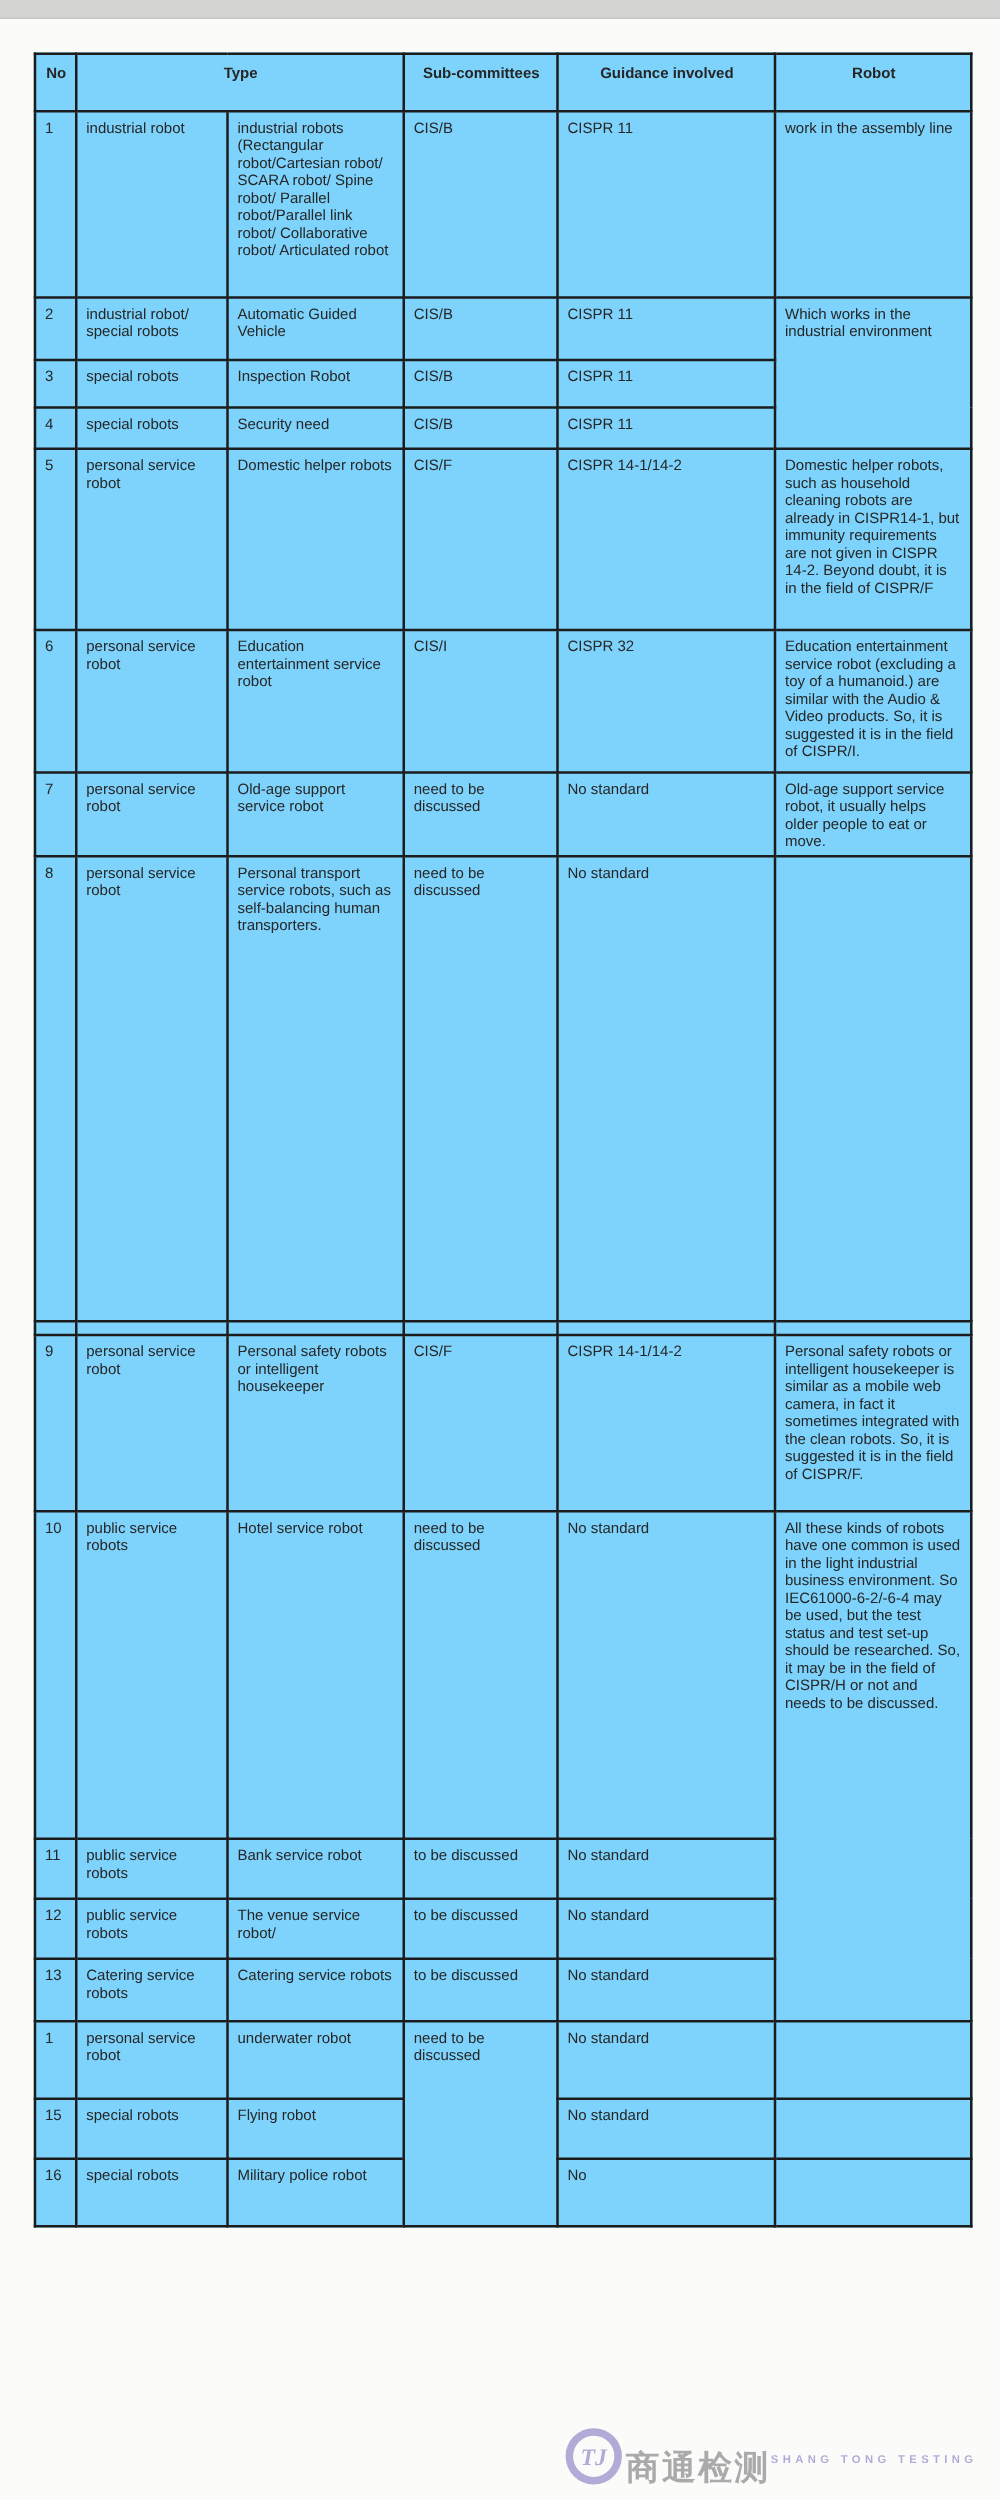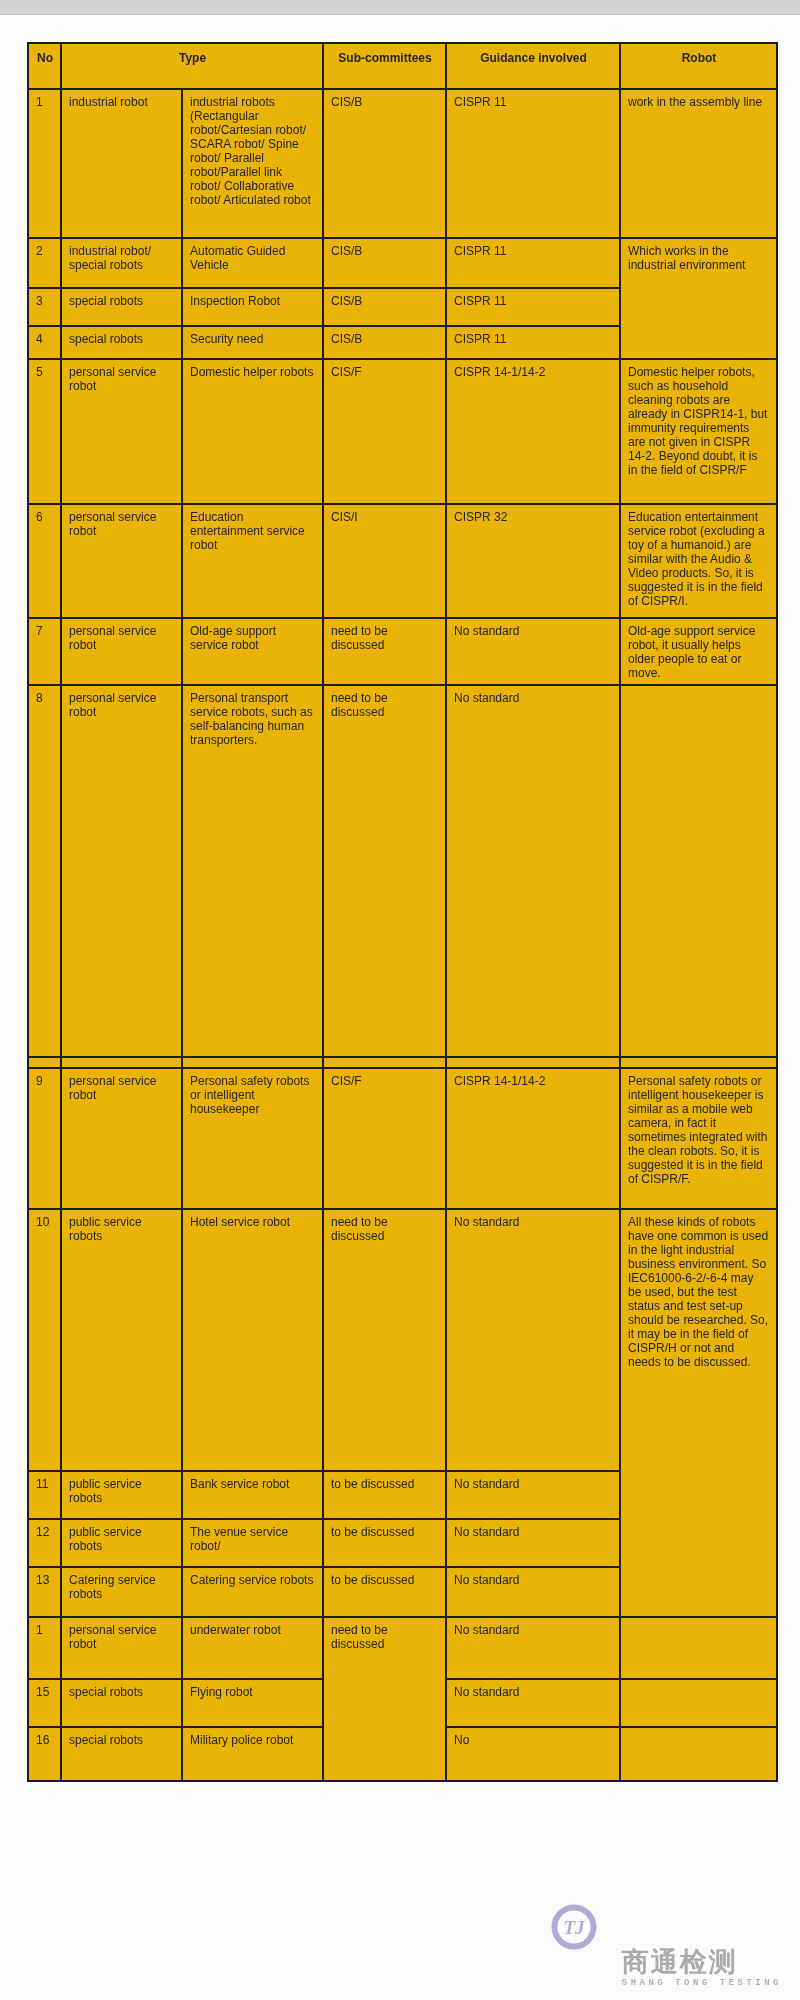--- a/index.html
+++ b/index.html
@@ -15,21 +15,21 @@
     height:14px;width:100%;
     background:#d4d4d2;
     border-bottom:1px solid #c2c2c0;
   }
   .doc{ padding-top:27px; }
   table.robots{
     border-collapse:collapse;
     table-layout:fixed;
     margin-left:27px;
     width:749px;
-    background:#eab308;
+    background:#7dd3fc;
   }
   table.robots th, table.robots td{
     border:2px solid #1c1c1c;
     vertical-align:top;
     padding:5px 6px 4px 7px;
     font-size:12px;
     line-height:1.17;
     word-wrap:break-word;
   }
   table.robots th{
@@ -51,39 +51,38 @@
     font-style:italic;
     font-size:17px;
     line-height:1.45;
     color:#1f1f1f;
   }
   .watermark{
     position:absolute;
     right:18px;
     bottom:12px;
     display:flex;
-    align-items:flex-start;
-    gap:25px;
+    align-items:flex-end;
+    gap:3px;
     opacity:.85;
   }
-  .wm-texts{ display:flex; flex-direction:column;margin-top:44px; }
+  .wm-texts{ display:flex; flex-direction:row;margin-top:44px; }
   .wm-cn{
     font-size:27px;
     font-weight:bold;
     color:#9d9d9d;
     letter-spacing:2px;
     line-height:1.05;
   }
   .wm-en{
     font-size:9px;
     font-weight:bold;
     color:#a79dd1;
     letter-spacing:3.5px;
     margin-top:2px;
-    font-family:Liberation Mono, monospace;
   }
 </style>
 </head>
 <body>
 
 <div class="topbar"></div>
 
 <div class="doc">
 
   <table class="robots">

